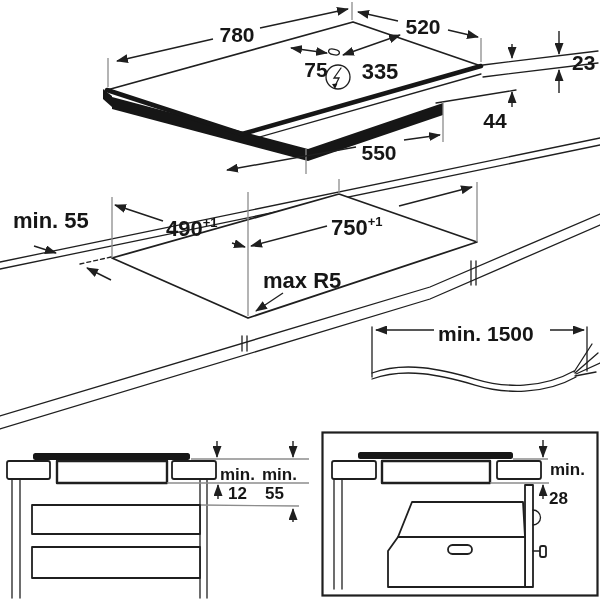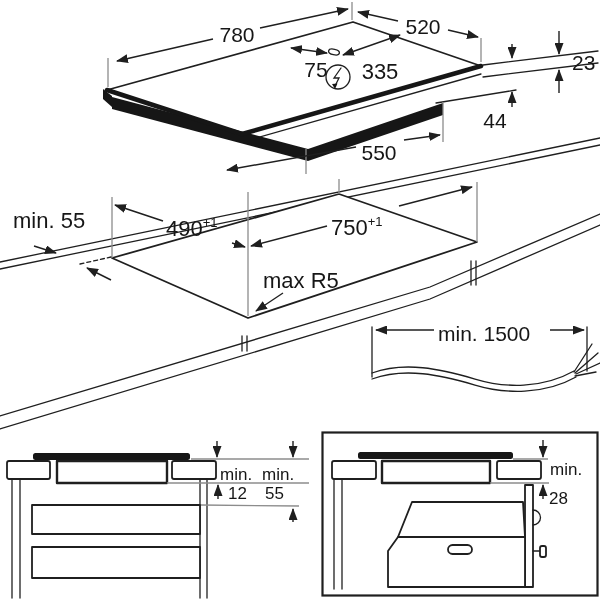--- a/index.html
+++ b/index.html
@@ -1,16 +1,16 @@
 <!DOCTYPE html>
 <html><head>
 <meta charset="utf-8">
 <style>
   html,body{margin:0;padding:0;background:#ffffff;}
-  .stage{width:600px;height:600px;position:relative;background:#fff;overflow:hidden;}
+  .stage{width:600px;height:600px;position:relative;background:#fff;overflow:hidden;font-weight:bold;}
   svg{display:block;}
   .txt{font-family:"Liberation Sans","DejaVu Sans",sans-serif;fill:#161616;}
   .t21{font-size:21px;}
   .t22{font-size:22px;}
   .t17{font-size:17px;}
   .sup{font-size:13px;}
   .ln{stroke:#1f1f1f;stroke-width:1.3;fill:none;stroke-linecap:round;}
   .dim{stroke:#1f1f1f;stroke-width:1.4;fill:none;stroke-linecap:butt;}
   .ext{stroke:#8c8c8c;stroke-width:1.3;fill:none;}
   .thk{stroke:#161616;stroke-width:4.6;fill:none;stroke-linecap:round;stroke-linejoin:round;}

